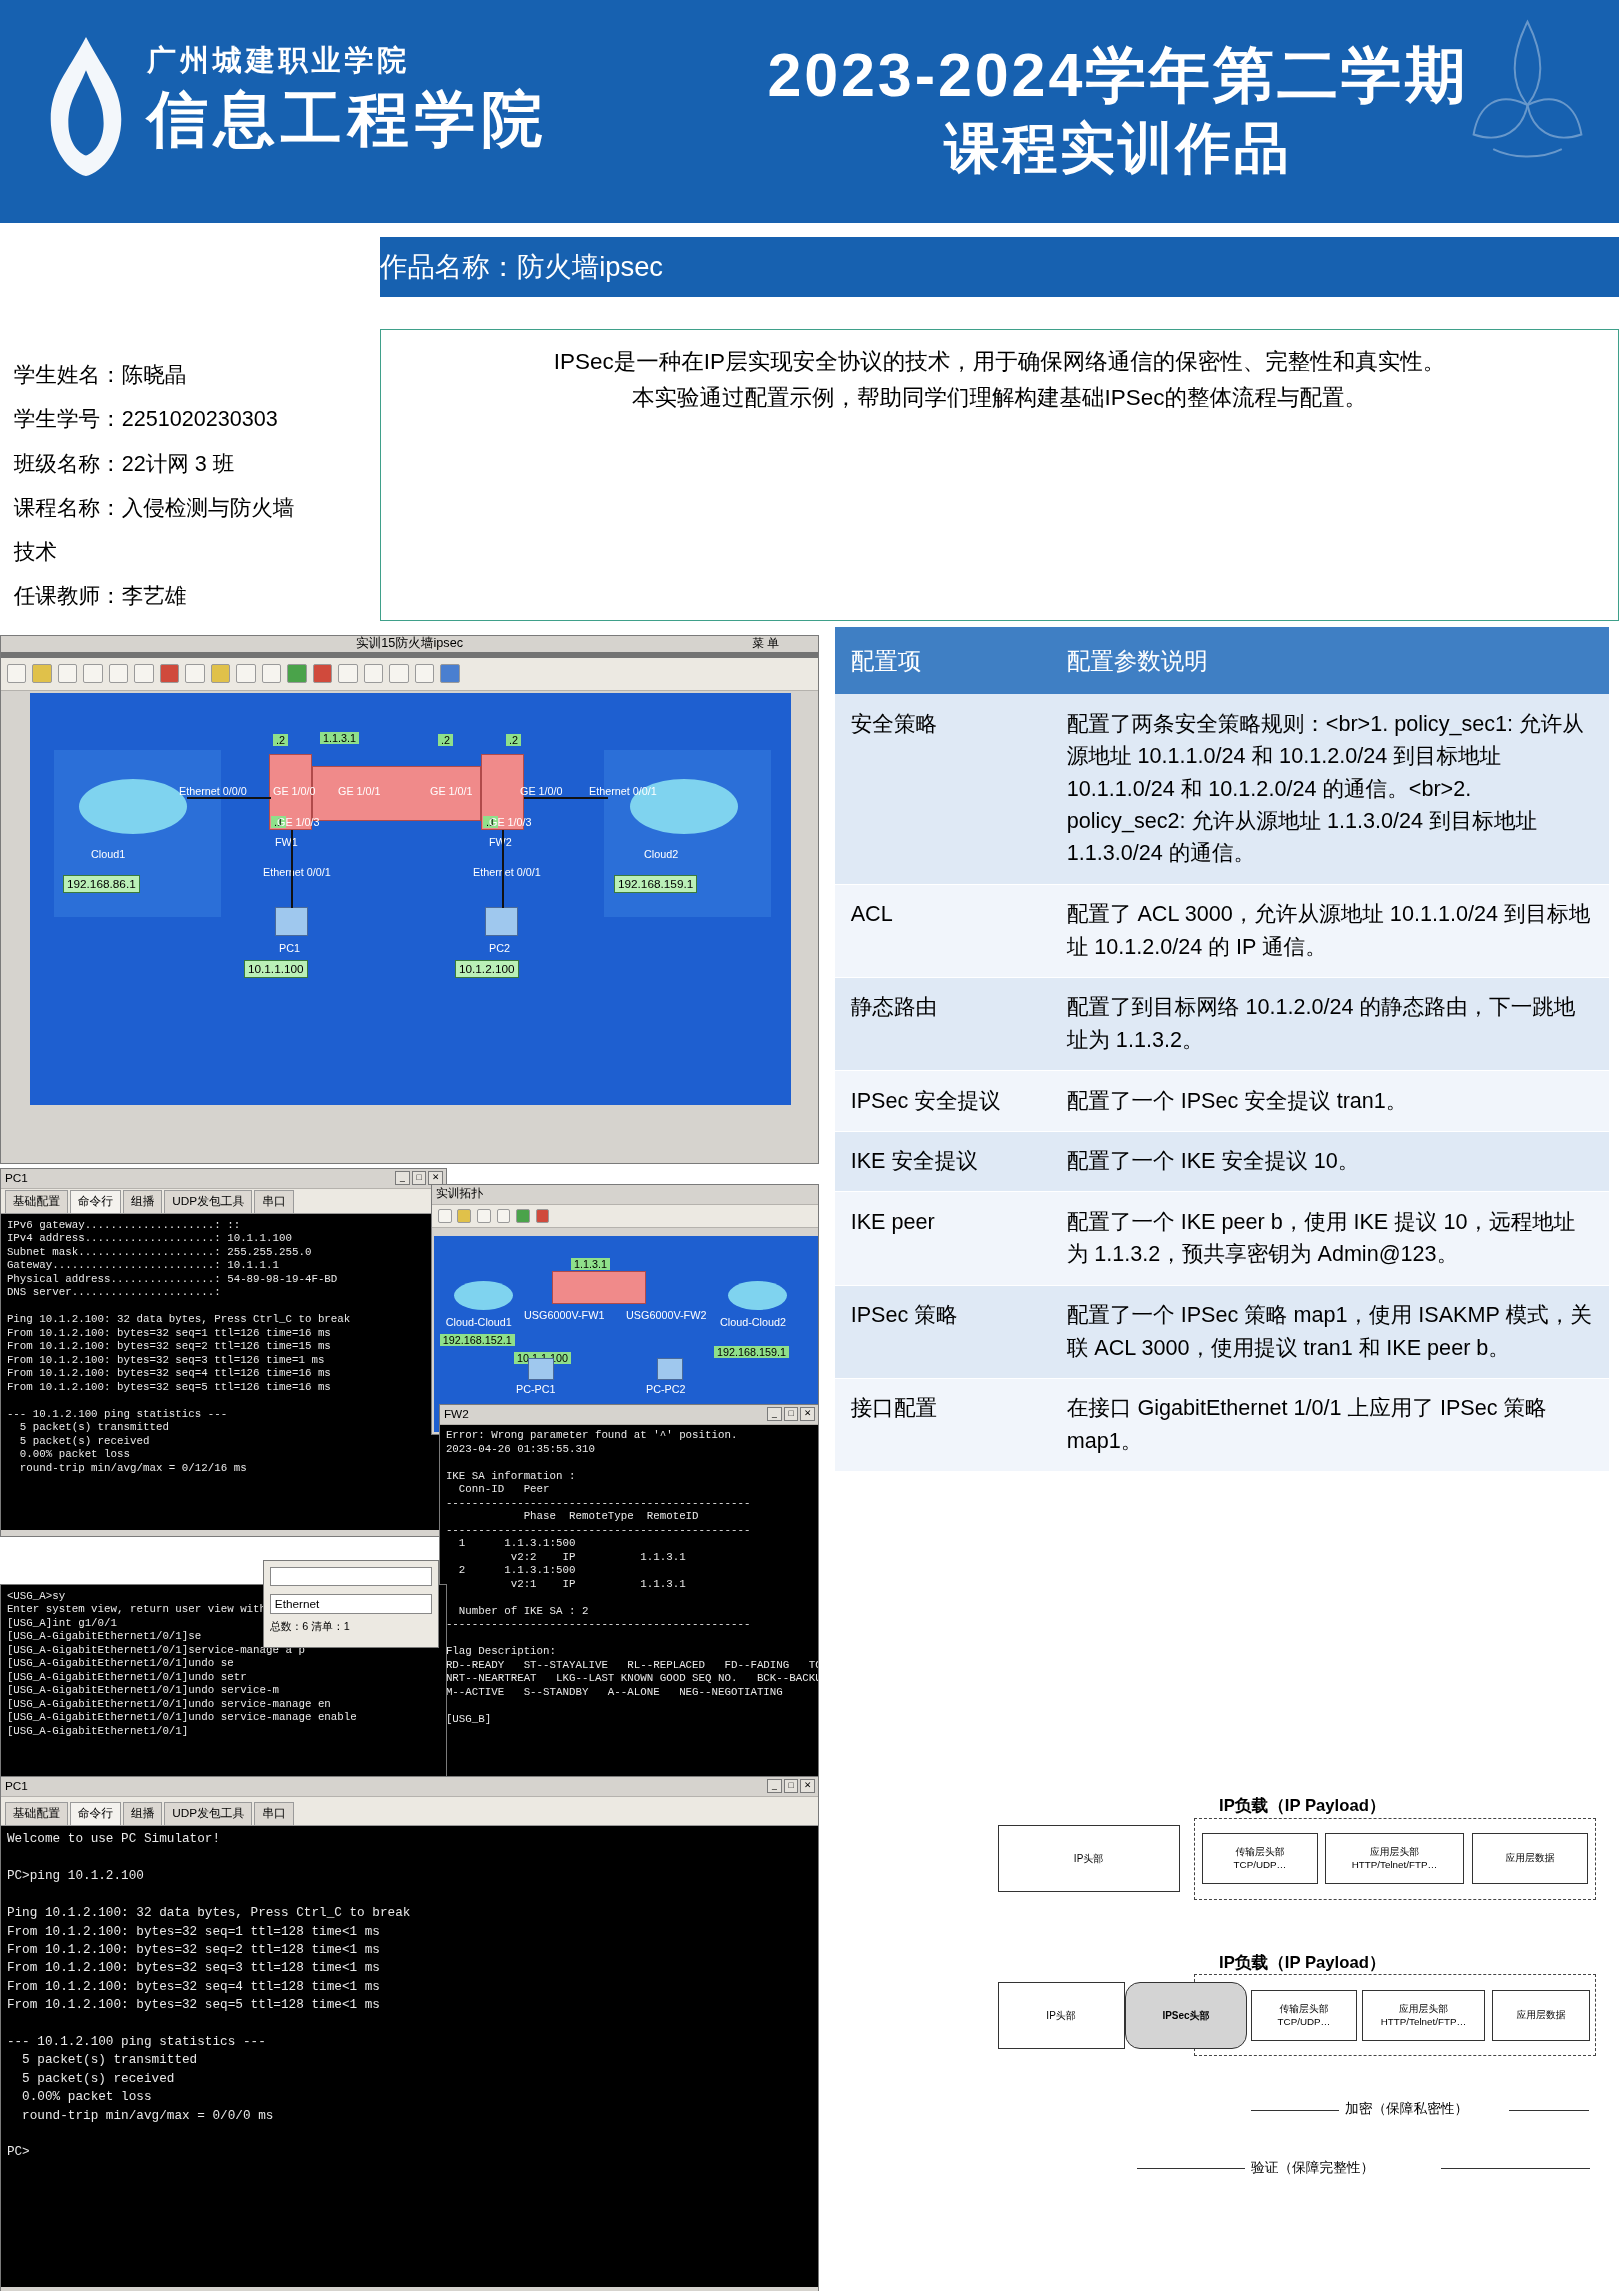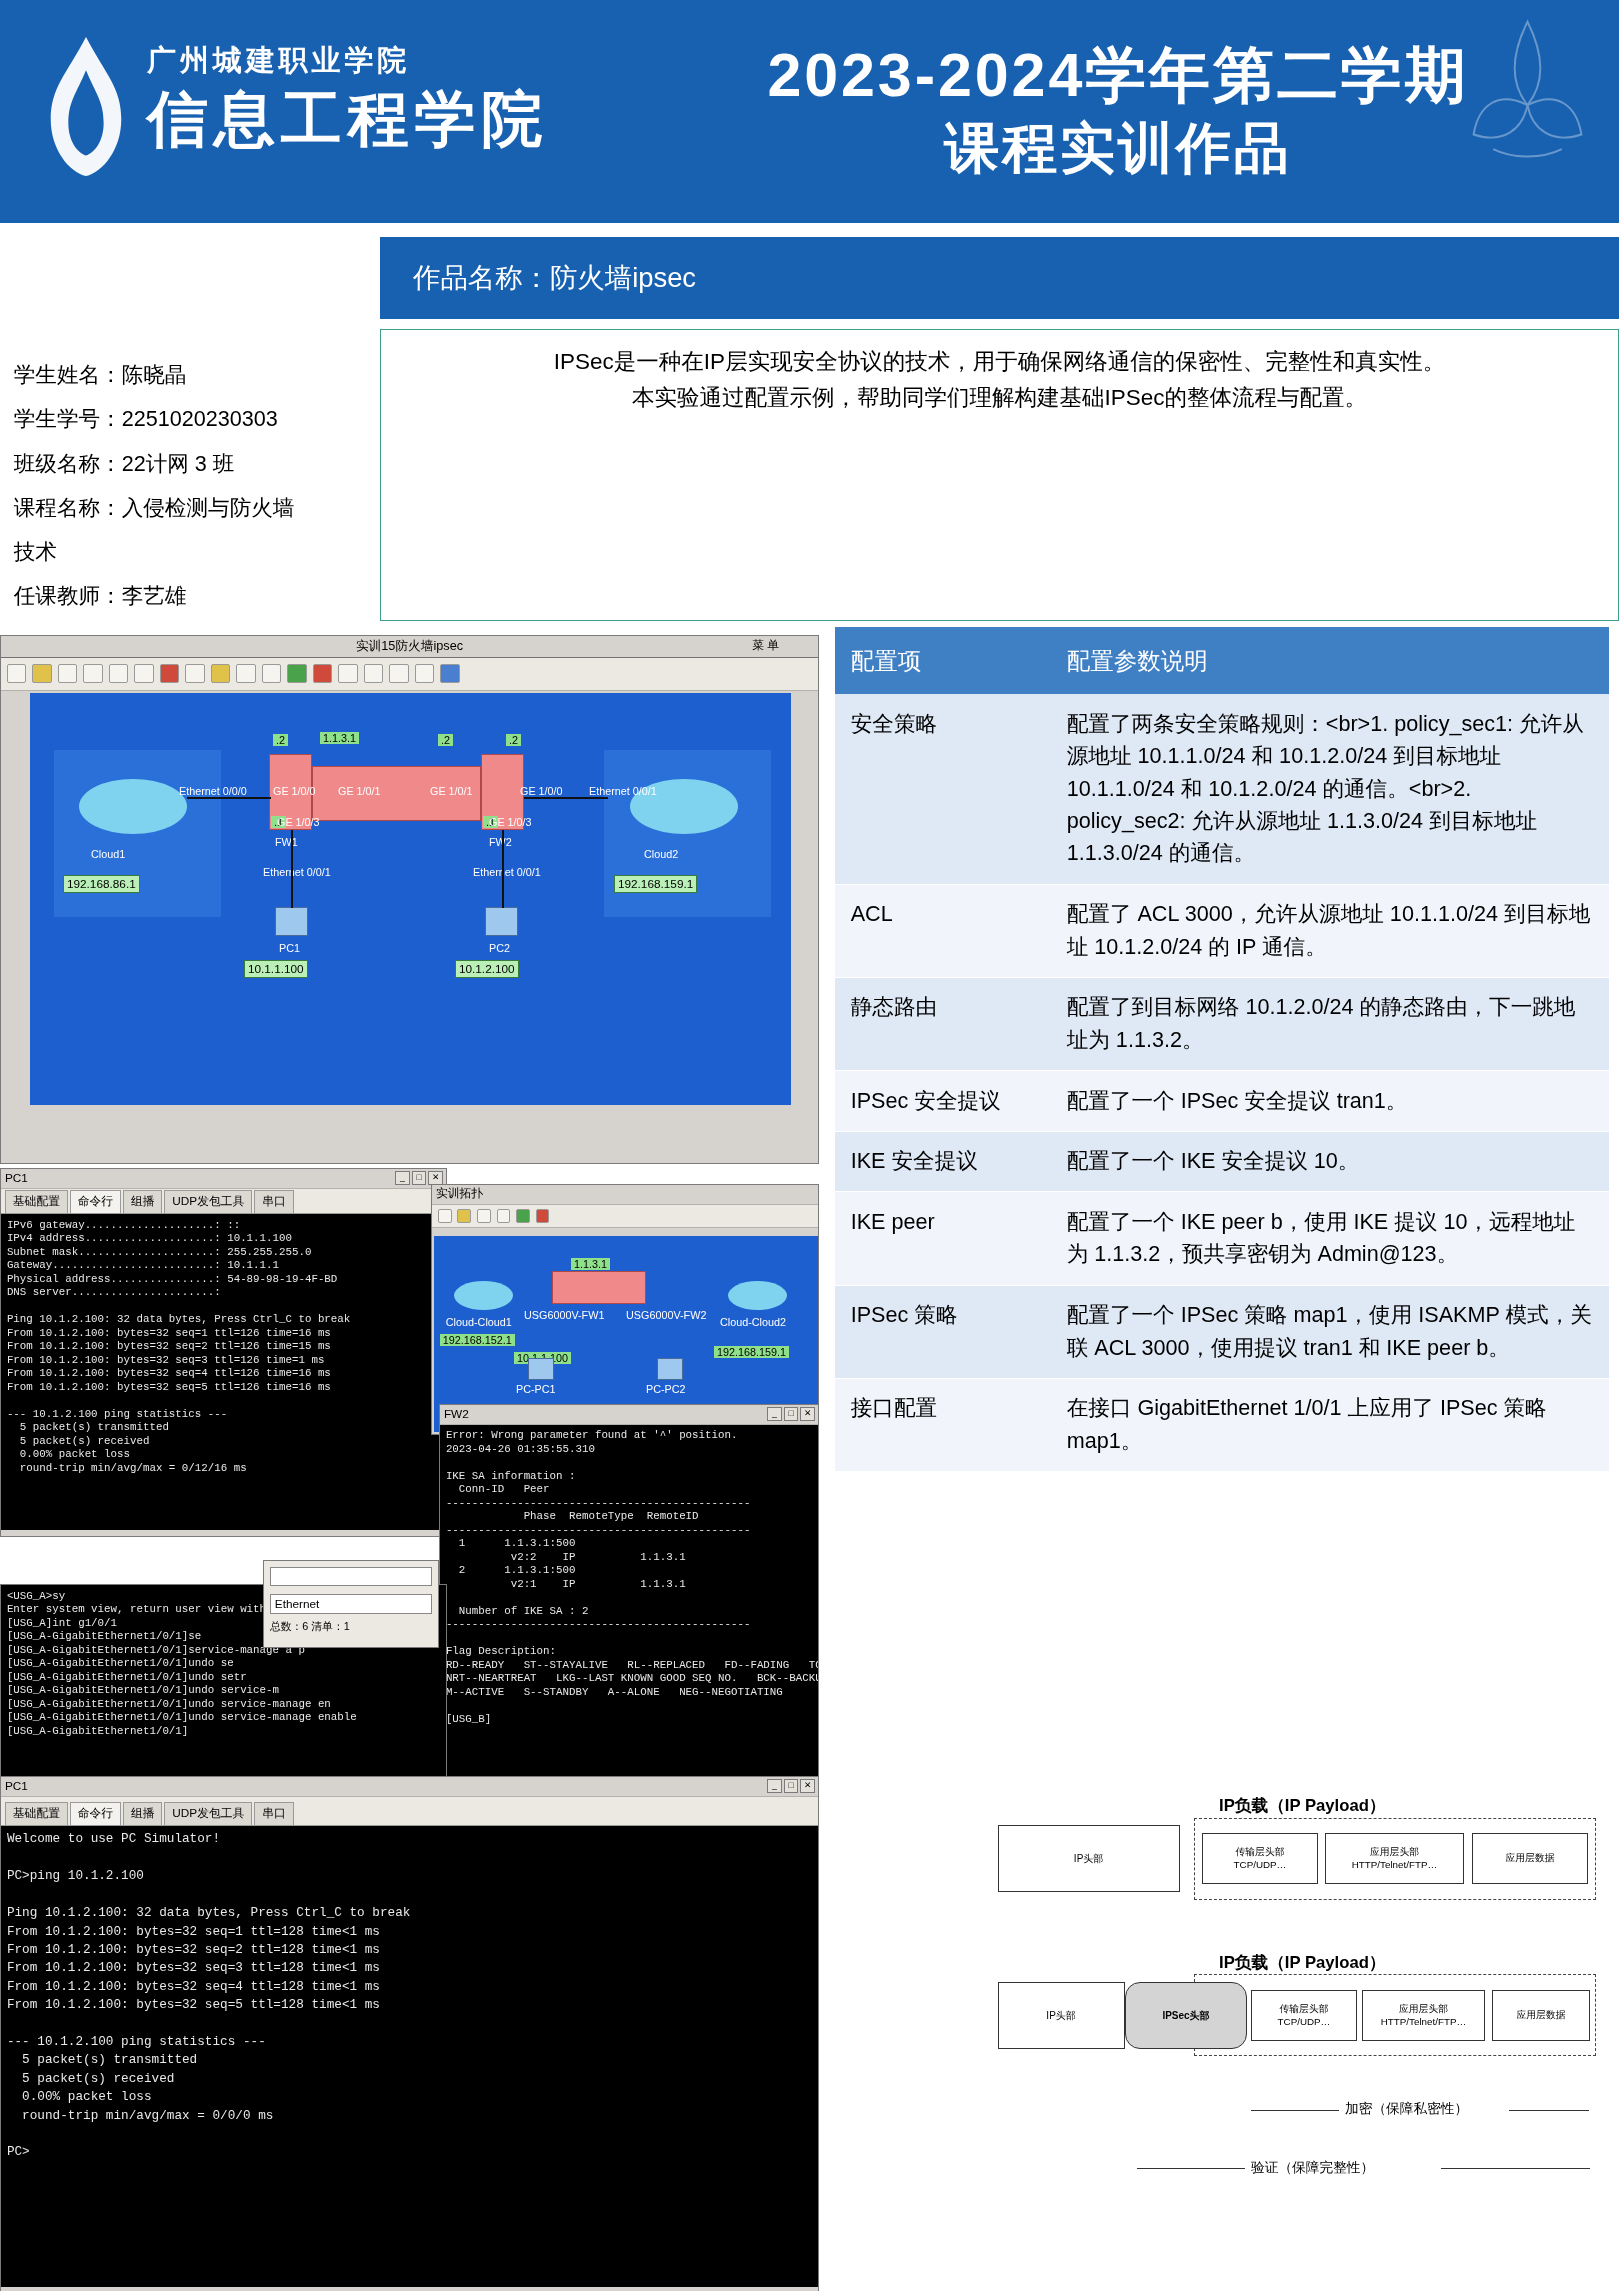--- a/index.html
+++ b/index.html
@@ -46,24 +46,24 @@
     white-space:nowrap;
   }
   .banner-title2 {
     color:#fff; font-size:55px; font-weight:bold; letter-spacing:2.9px; line-height:1.2;
     margin-top:5.9px; white-space:nowrap;
   }
   .banner-deco { position:absolute; right:17.6px; top:11.8px; opacity:.35; }
 
   
   .worktitle {
-    position:absolute; left:380px; top:237px; width:1239px; height:82px;
+    position:absolute; left:380px; top:237px; width:1239px; height:60px;
     background:#1761b0; color:#fff;
     display:flex; align-items:center;
-    padding-left:33px; font-size:27.4px;
+    font-size:27.4px;
   }
 
   
   .meta {
     position:absolute; left:13.7px; top:353px; width:363px;
     font-size:21.6px; line-height:2.05;
     color:#000;
   }
 
   
@@ -74,21 +74,21 @@
     text-align:center;
   }
   .intro-title { font-size:25.5px; margin:5.9px 0 13.7px 0; }
   .intro-body { font-size:22.5px; line-height:1.62; }
 
   
   .shot { position:absolute; background:#d6d3ce; border:1px solid #7a7a7a; overflow:hidden; }
   .shot-title {
     height:21.6px; background:#d6d3ce; font-size:12.7px;
     display:flex; align-items:center; justify-content:center; color:#000;
-    border-bottom:1px solid #737373; position:relative;
+    border-bottom:6px solid #737373; position:relative;
   }
   .shot-title .menu-label { position:absolute; right:39px; font-size:11.8px; }
   .toolbar { height:33px; background:#ece9e2; border-bottom:1px solid #b5b2ad;
              display:flex; align-items:center; gap:5.9px; padding:0 5.9px; }
   .tb { width:19.6px; height:19.6px; border:1px solid #9a9a9a; border-radius:2px; background:#f6f4ef; }
   .tb.red { background:#d04a3c; }
   .tb.green { background:#4aa34a; }
   .tb.blue { background:#4a7fd0; }
   .tb.yellow { background:#e0c14a; }
 

